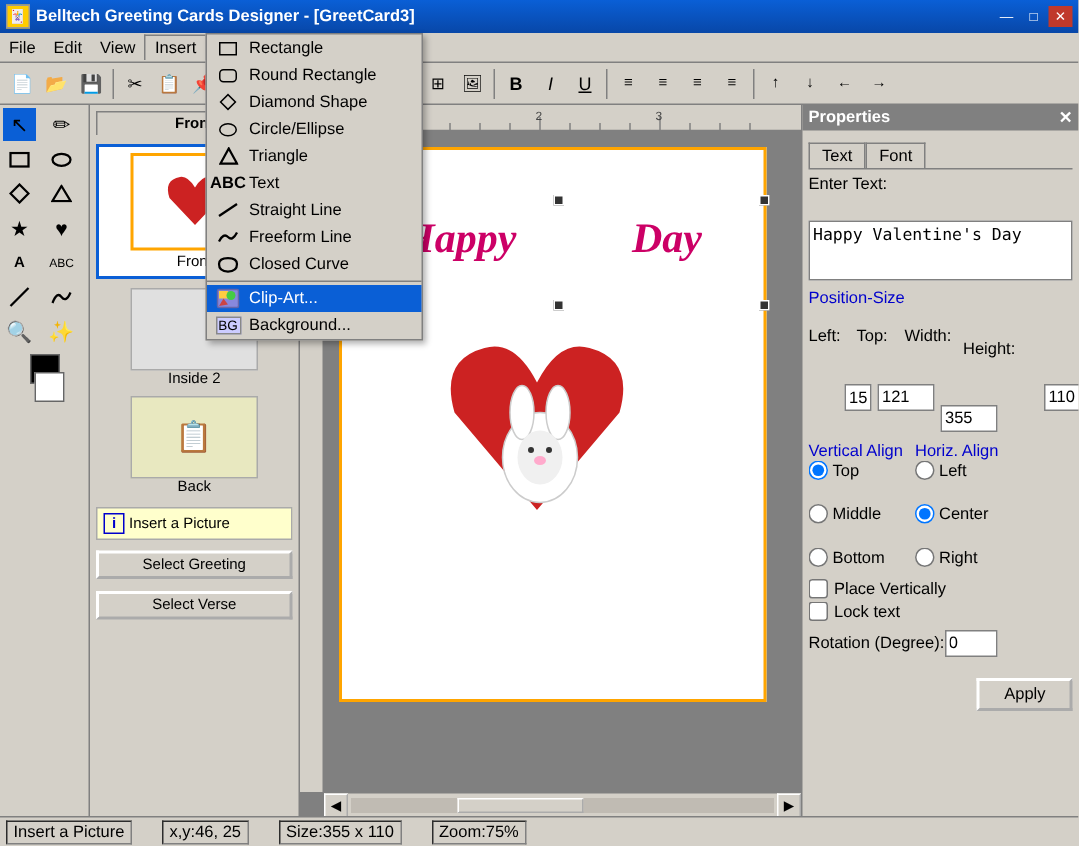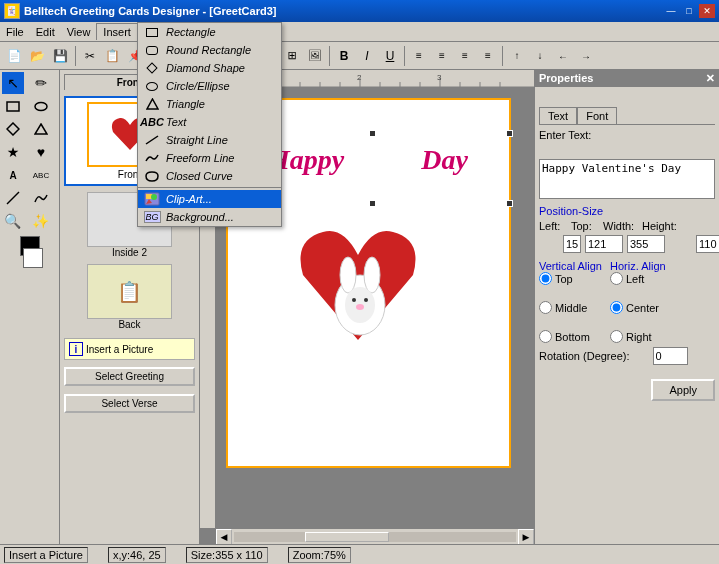--- a/index.html
+++ b/index.html
@@ -129,21 +129,20 @@
       z-index: 1000;
       width: 145px;
     }
     .dropdown-item {
       padding: 3px 8px 3px 28px;
       cursor: pointer;
       display: flex;
       align-items: center;
       gap: 6px;
       position: relative;
-      font-style: italic;
     }
     .dropdown-item.highlighted { background: #0a5fd6; color: white; }
     .dropdown-item .item-icon {
       position: absolute;
       left: 6px;
       width: 16px;
       height: 14px;
       display: flex;
       align-items: center;
       justify-content: center;
@@ -170,21 +169,21 @@
     .prop-row { display: flex; align-items: center; gap: 4px; margin-bottom: 3px; }
     .prop-label { font-size: 11px; min-width: 35px; }
     .textarea-prop {
       width: 100%; height: 40px; border: 1px solid #808080; background: white;
       font-size: 11px; padding: 2px; resize: none;
     }
     .radio-group { display: flex; flex-direction: column; gap: 16px; }
     .radio-row { display: flex; align-items: center; gap: 3px; font-size: 11px; }
     .group-label { color: #0000cc; font-size: 11px; }
     .checkbox-row { display: flex; align-items: center; gap: 4px; font-size: 11px; margin: 2px 0; }
-    .rotation-row { display: flex; align-items: center; gap: 23px; font-size: 11px; margin-top: 4px; }
+    .rotation-row { display: flex; align-items: center; gap: 0; font-size: 11px; margin-top: 4px; }
     .apply-btn {
       background: #d4d0c8; border: 2px outset #ffffff; padding: 3px 16px;
       cursor: pointer; font-size: 11px; margin-top: 6px; align-self: flex-end;
     }
 
     
     .card-nav-btn {
       background: #d4d0c8; border: 2px outset #ffffff;
       padding: 2px 6px; cursor: pointer; font-size: 10px; width: 100%; margin: 1px 0;
       text-align: center;
@@ -494,44 +493,44 @@
     <div style="position:absolute;bottom:0;left:16px;right:0;height:16px;background:#d4d0c8;border-top:1px solid #808080;display:flex;align-items:center;">
       <button style="width:16px;height:16px;font-size:9px;background:#d4d0c8;border:1px outset #fff;">◀</button>
       <div style="flex:1;height:10px;background:#c0bbb3;margin:0 2px;position:relative;">
         <div style="position:absolute;left:25%;width:30%;height:100%;background:#d4d0c8;border:1px outset #fff;"></div>
       </div>
       <button style="width:16px;height:16px;font-size:9px;background:#d4d0c8;border:1px outset #fff;">▶</button>
     </div>
   </div>
 
   <div class="properties-panel">
-    <div style="font-weight:bold;font-size:11px;background:#808080;color:white;padding:2px 4px;margin:-4px -4px 20px -4px;display:flex;justify-content:space-between;">
+    <div style="font-weight:bold;font-size:11px;background:#808080;color:white;padding:2px 4px;margin:-4px -4px 8px -4px;display:flex;justify-content:space-between;">
       <span>Properties</span>
       <span>✕</span>
     </div>
 
     <div class="prop-tabs">
       <div class="prop-tab active">Text</div>
       <div class="prop-tab">Font</div>
     </div>
 
     <div style="font-size:11px;margin-bottom:18px;">Enter Text:</div>
     <textarea class="textarea-prop" style="">Happy Valentine's Day</textarea>
 
     <div class="prop-section-title">Position-Size</div>
     <div class="prop-row">
       <span class="prop-label" style="min-width:28px;">Left:</span>
       <span class="prop-label" style="min-width:28px;">Top:</span>
       <span class="prop-label" style="min-width:35px;">Width:</span>
-      <span class="prop-label" style="min-width:35px;">Height:</span>
+      <span class="prop-label" style="min-width:35px;margin-top:19px;">Height:</span>
     </div>
     <div class="prop-row">
       <input class="prop-input" value="158" style="width: 18px; margin-left: 24px;">
       <input class="prop-input" value="121" style="width: 38px;">
-      <input class="prop-input" value="355" style="width: 38px;">
+      <input class="prop-input" value="355" style="width: 38px; margin-top: 28px;">
       <input class="prop-input" value="110" style="width: 38px; margin-left: 27px;">
     </div>
 
     <div style="display:flex;gap:8px;margin-top:4px;">
       <div>
         <div class="group-label">Vertical Align</div>
         <div class="radio-group">
           <label class="radio-row">
             <input type="radio" name="valign" checked="" style="">
             <span>Top</span>
@@ -558,20 +557,30 @@
             <span>Center</span>
           </label>
           <label class="radio-row">
             <input type="radio" name="halign" style="">
             <span>Right</span>
           </label>
         </div>
       </div>
     </div>
 
+    <div style="margin-top:6px;">
+      <label class="checkbox-row">
+        <input type="checkbox" style="">
+        <span>Place Vertically</span>
+      </label>
+      <label class="checkbox-row">
+        <input type="checkbox" style="">
+        <span>Lock text</span>
+      </label>
+    </div>
 
     <div class="rotation-row">
       <span>Rotation (Degree):</span>
       <input class="prop-input" value="0" style="width: 35px;">
     </div>
 
     <div style="display:flex;justify-content:flex-end;margin-top:8px;">
       <button class="apply-btn">Apply</button>
     </div>
   </div>

